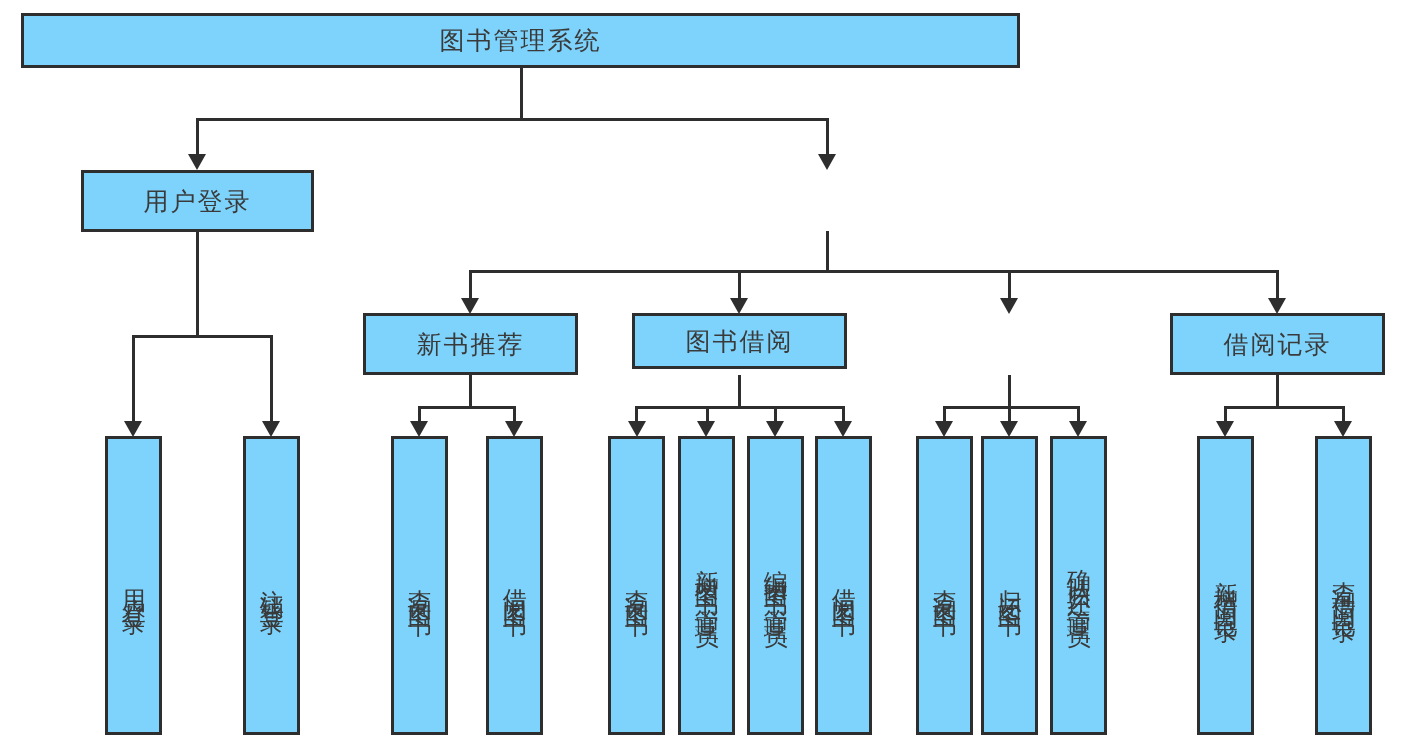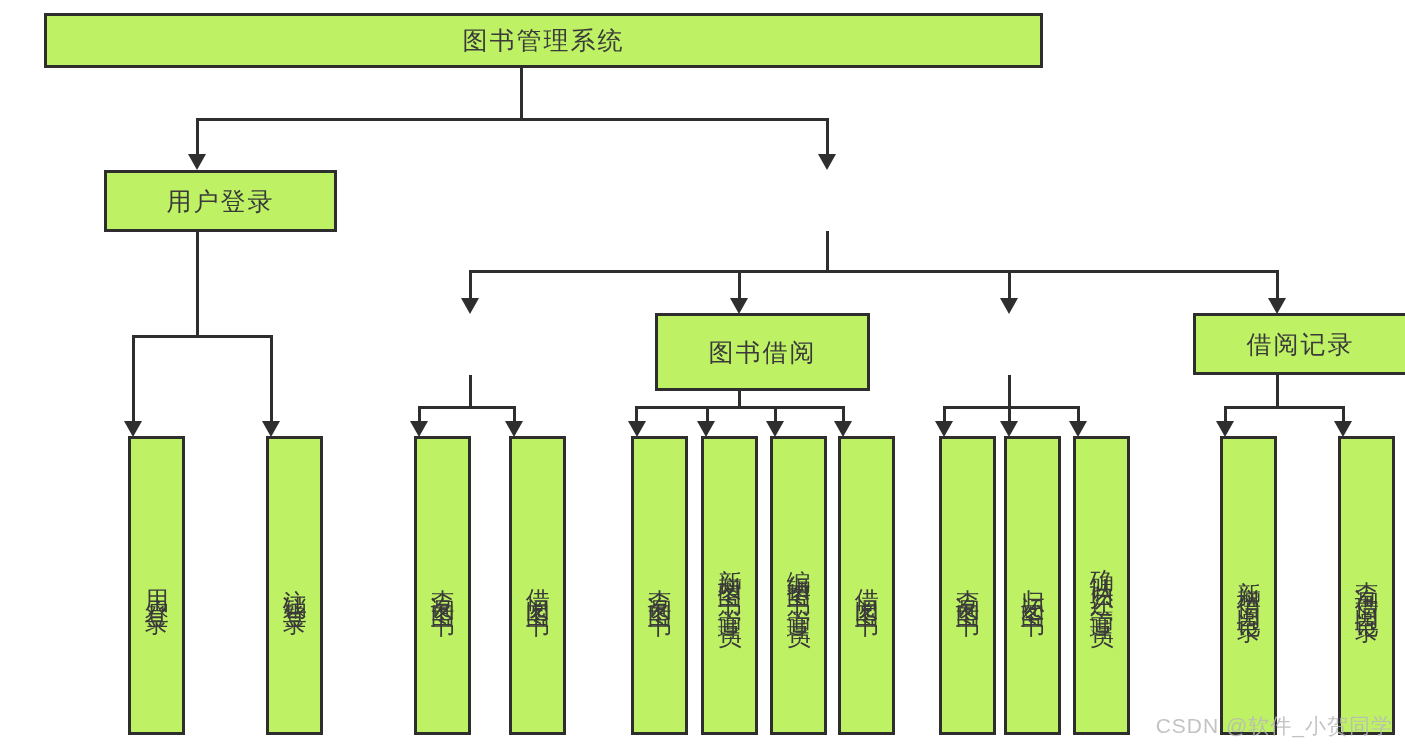--- a/index.html
+++ b/index.html
@@ -7,23 +7,23 @@
     --text:#3a3a3a;
     --wm:#b9b9b9;
     --bg:#ffffff;
   }
   html,body{margin:0;padding:0;background:#fff;}
   .canvas{
     position:relative;width:1405px;height:747px;background:var(--bg);
     font-family:"Liberation Sans","DejaVu Sans",sans-serif;overflow:hidden;
   }
   .box{
-    position:absolute;box-sizing:border-box;background:#bef264;
+    position:absolute;box-sizing:border-box;background:#7dd3fc;
     border:3px solid var(--line);
-    display:flex;align-items:center;justify-content:center;z-index:2;margin-left:23px;
+    display:flex;align-items:center;justify-content:center;z-index:2;
   }
   .hbox .lbl{
     font-size:25px;color:var(--text);letter-spacing:2px;white-space:nowrap;
   }
   .vbox{top:436px;width:57px;height:299px;}
   .vbox .vlbl{
     writing-mode:vertical-rl;text-orientation:mixed;
     font-size:24px;letter-spacing:8px;line-height:1.1;color:var(--text);
   }
   .line-v{position:absolute;width:3px;background:var(--line);z-index:1;}
@@ -104,21 +104,24 @@
   <div class="arrow" style="left:1334px;top:421px"></div>
 
   <div class="box hbox" style="left:21px;top:13px;width:999px;height:55px">
     <span class="lbl">图书管理系统</span>
   </div>
 
   <div class="box hbox" style="left:81px;top:170px;width:233px;height:62px">
     <span class="lbl">用户登录</span>
   </div>
 
-  <div class="box hbox" style="left:632px;top:313px;width:215px;height:78px">
+  <div class="box hbox" style="left:363px;top:313px;width:215px;height:62px">
+    <span class="lbl">新书推荐</span>
+  </div>
+  <div class="box hbox" style="left:632px;top:313px;width:215px;height:56px">
     <span class="lbl">图书借阅</span>
   </div>
   <div class="box hbox" style="left:1170px;top:313px;width:215px;height:62px">
     <span class="lbl">借阅记录</span>
   </div>
 
   <div class="box vbox" style="left:105px">
     <span class="vlbl">用户登录</span>
   </div>
   <div class="box vbox" style="left:243px">
@@ -155,15 +158,14 @@
     <span class="vlbl">确认归还（管理员）</span>
   </div>
 
   <div class="box vbox" style="left:1197px">
     <span class="vlbl">新增借阅记录</span>
   </div>
   <div class="box vbox" style="left:1315px">
     <span class="vlbl">查询借阅记录</span>
   </div>
 
-  <div class="watermark">CSDN @软件_小贺同学</div>
 
 </div>
 
 </body></html>

